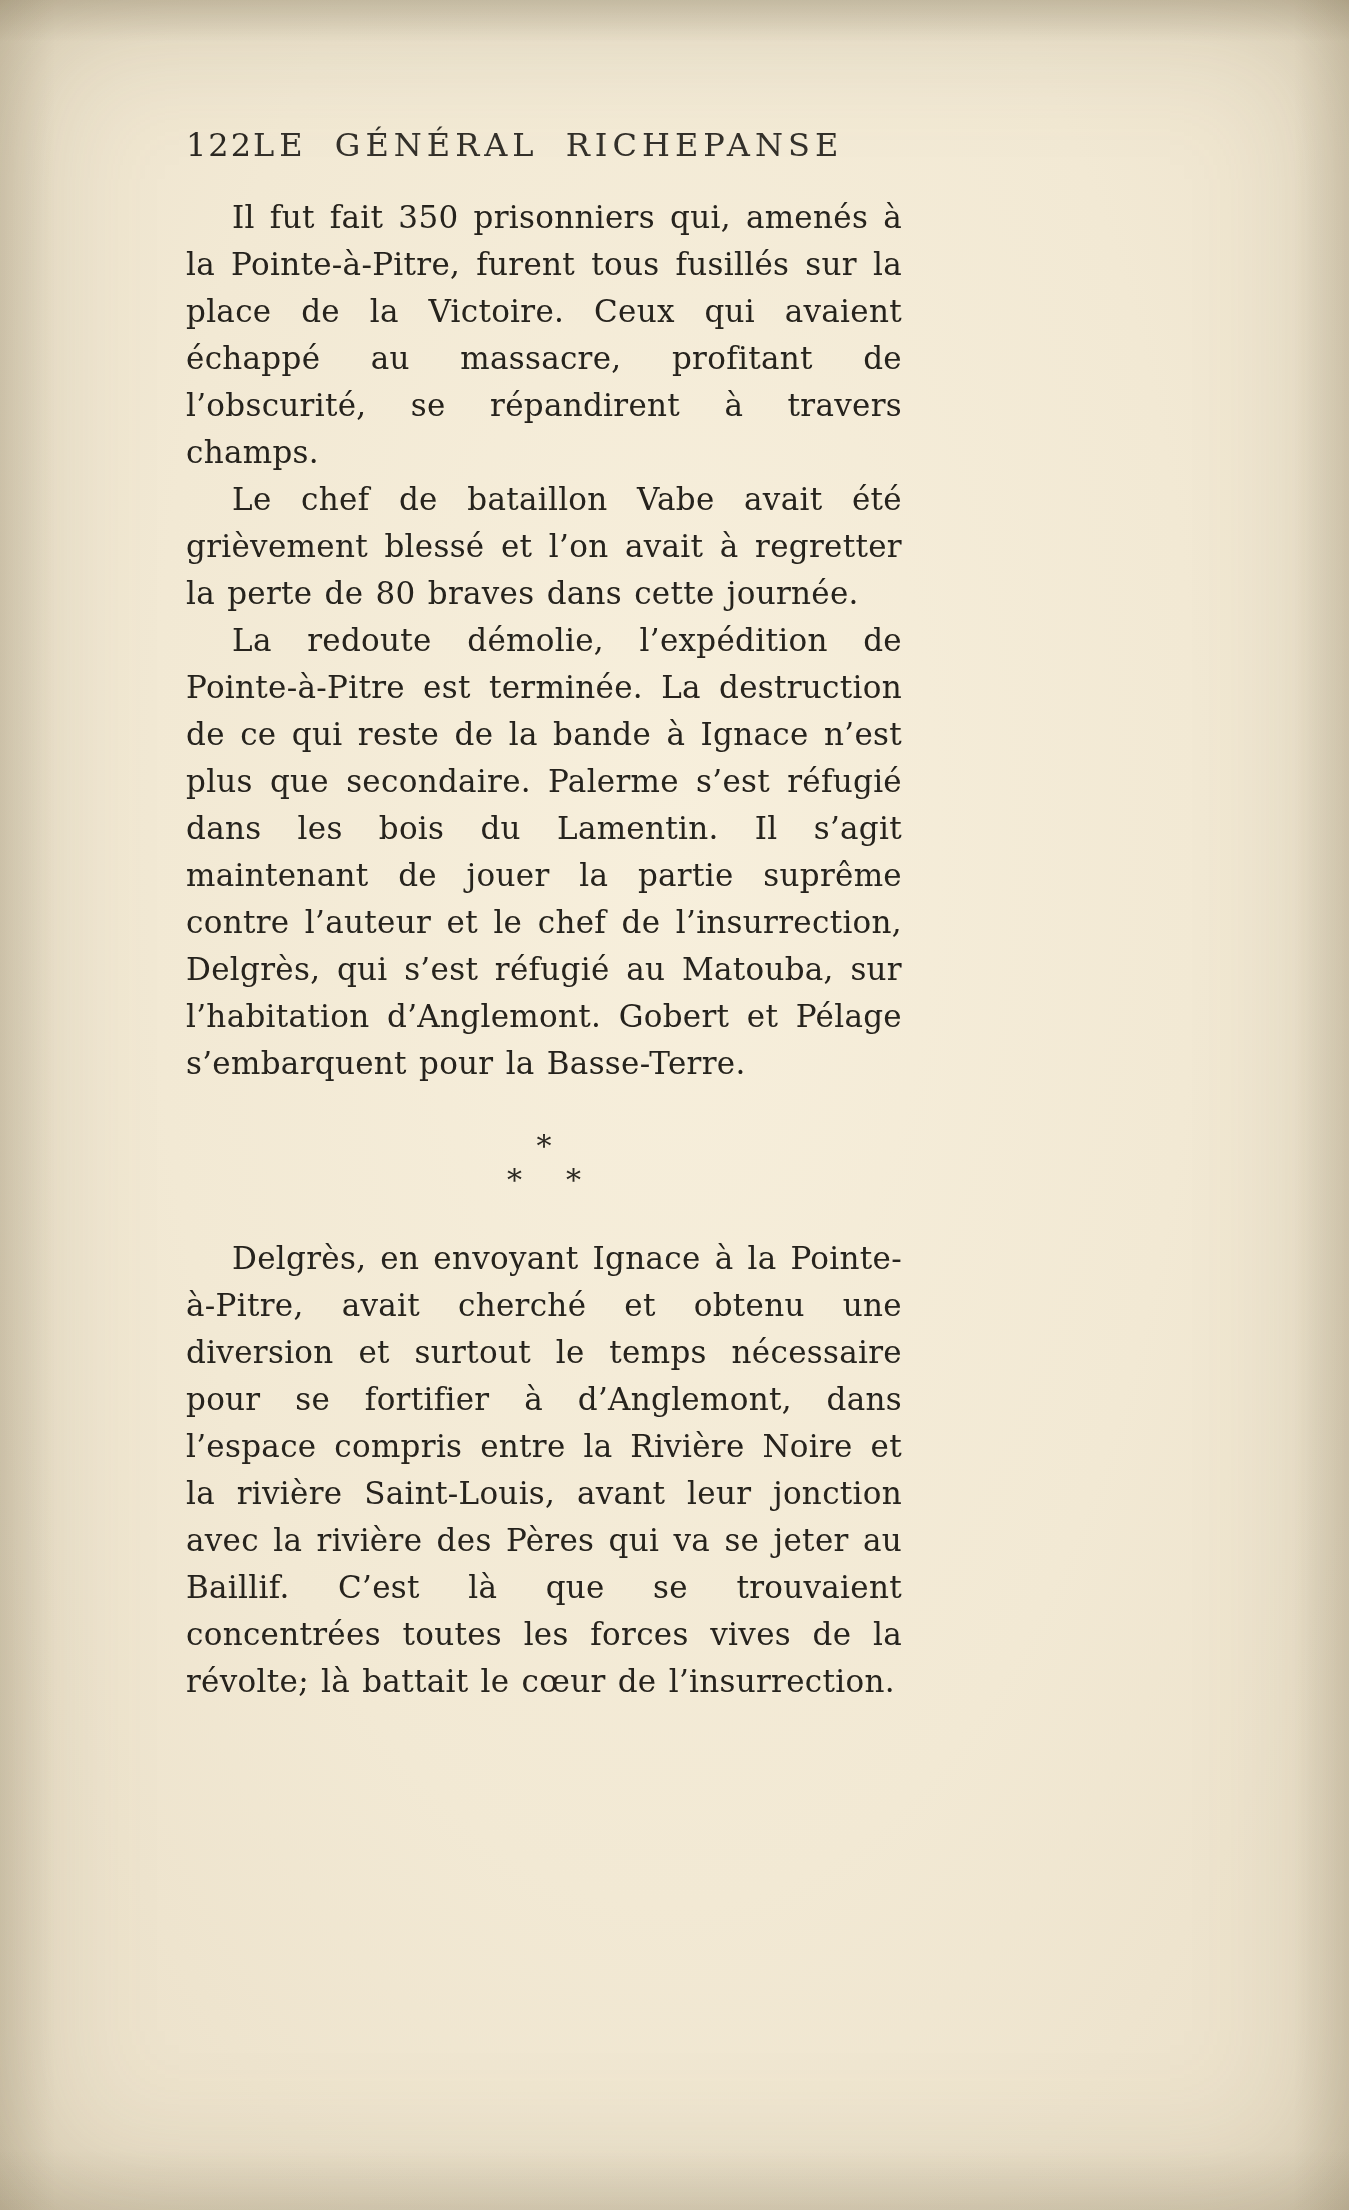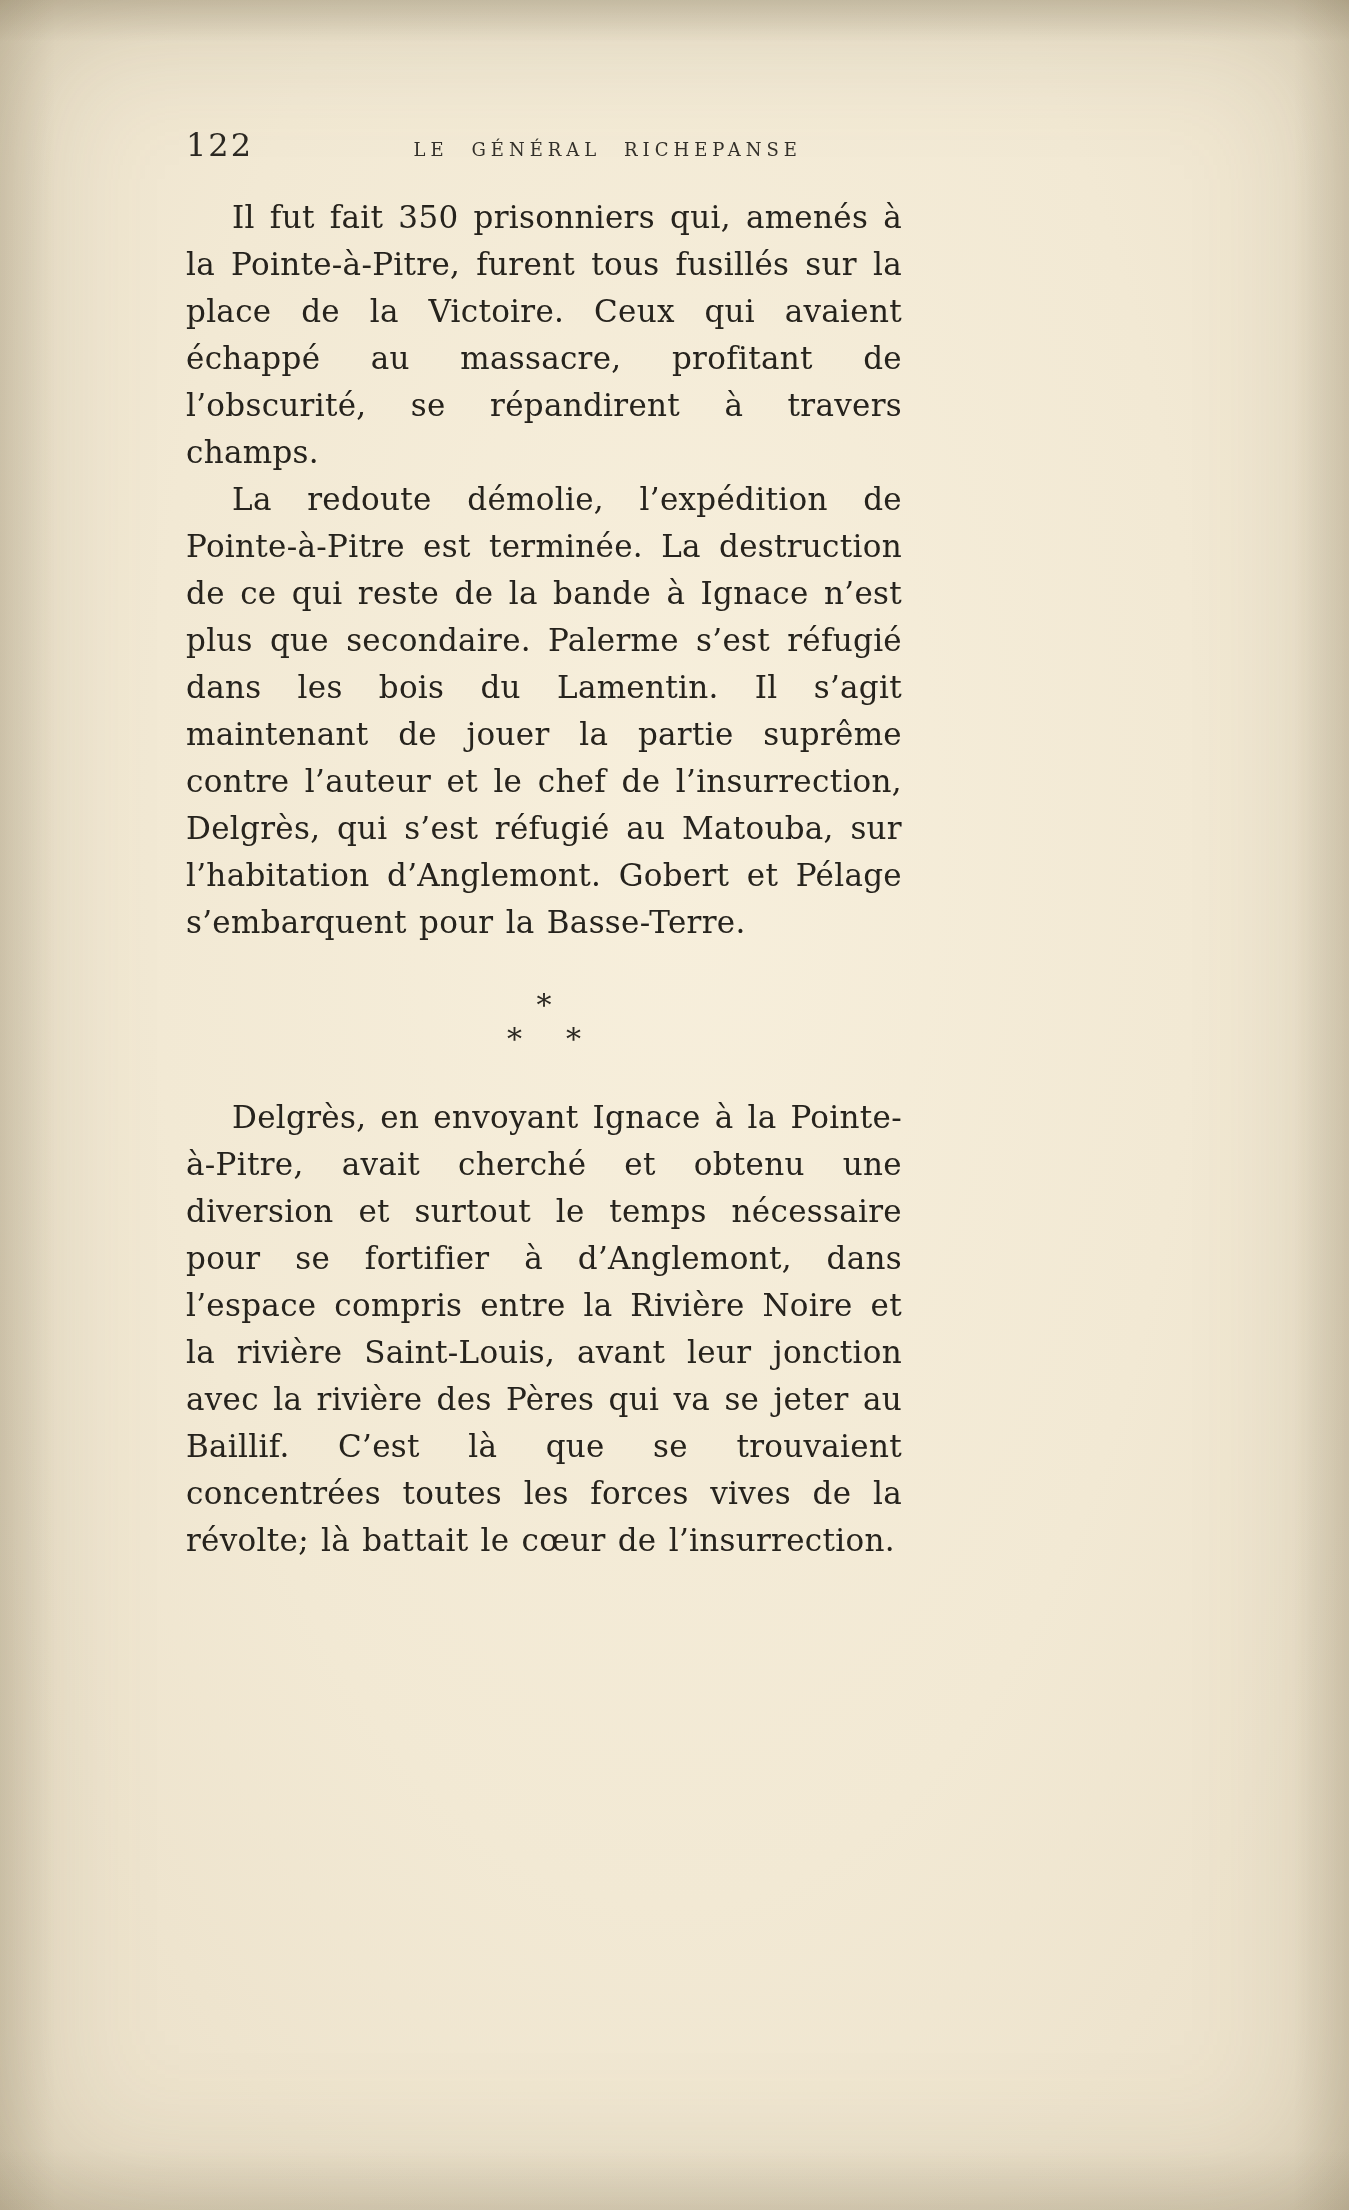--- a/index.html
+++ b/index.html
@@ -47,22 +47,22 @@
   }
 
   .page-number {
     font-size: 32px;
     letter-spacing: 2px;
     color: #2b2822;
   }
 
   .running-title {
     flex: 1;
-    text-align: right;
-    font-size: 18px;
+    text-align: center;
+    font-size: 32px;
     letter-spacing: 5px;
     word-spacing: 12px;
     color: #33302a;
     padding-right: 100px; 
     white-space: nowrap;
   }
 
   .body-para {
     font-size: 31px;
     line-height: 47px;
@@ -99,20 +99,21 @@
 <div class="page">
   <div class="text-column">
 
     <div class="page-header">
       <span class="page-number">122</span>
       <span class="running-title">LE GÉNÉRAL RICHEPANSE</span>
     </div>
 
     <p class="body-para" lang="fr">Il fut fait 350 prisonniers qui, amenés à la Pointe-à-Pitre, furent tous fusillés sur la place de la Victoire. Ceux qui avaient échappé au massacre, profitant de l’obscurité, se répandirent à travers champs.</p>
 
+    <p class="body-para" lang="fr">Le chef de bataillon Vabe avait été grièvement blessé et l’on avait à regretter la perte de 80 braves dans cette journée.</p>
 
     <p class="body-para" lang="fr">La redoute démolie, l’expédition de Pointe-à-Pitre est terminée. La destruction de ce qui reste de la bande à Ignace n’est plus que secondaire. Palerme s’est réfugié dans les bois du Lamentin. Il s’agit maintenant de jouer la partie suprême contre l’auteur et le chef de l’insurrection, Delgrès, qui s’est réfugié au Matouba, sur l’habitation d’Anglemont. Gobert et Pélage s’embarquent pour la Basse-Terre.</p>
 
     <div class="asterism">
       <div class="ast-top">
         <span>*</span>
       </div>
       <div class="ast-bottom">
         <span>*</span>
         <span>*</span>

